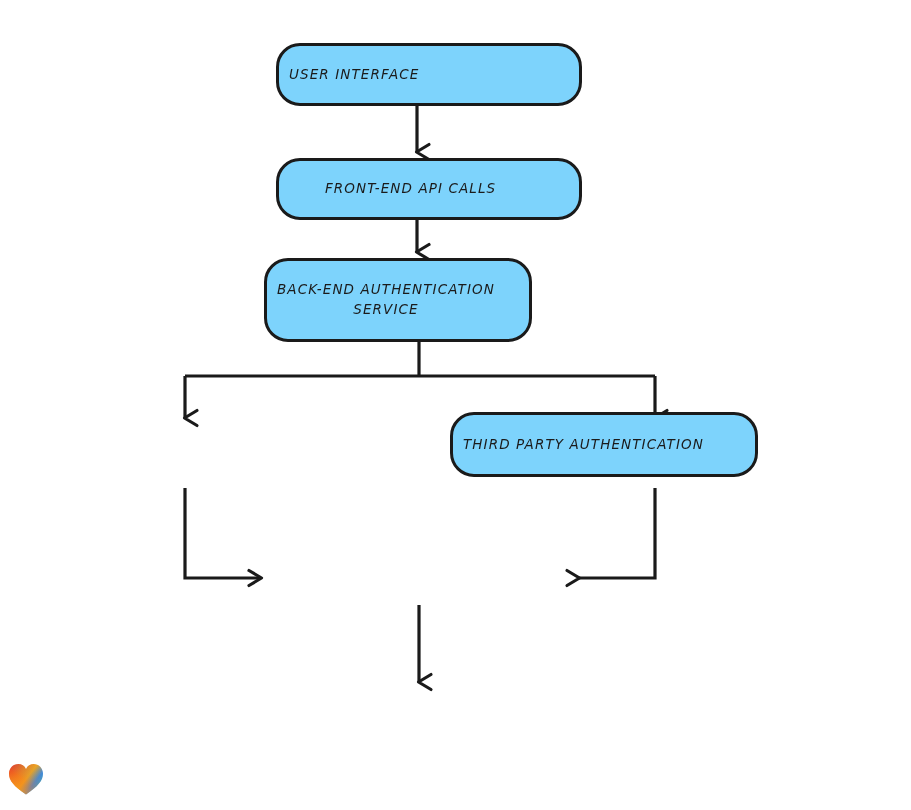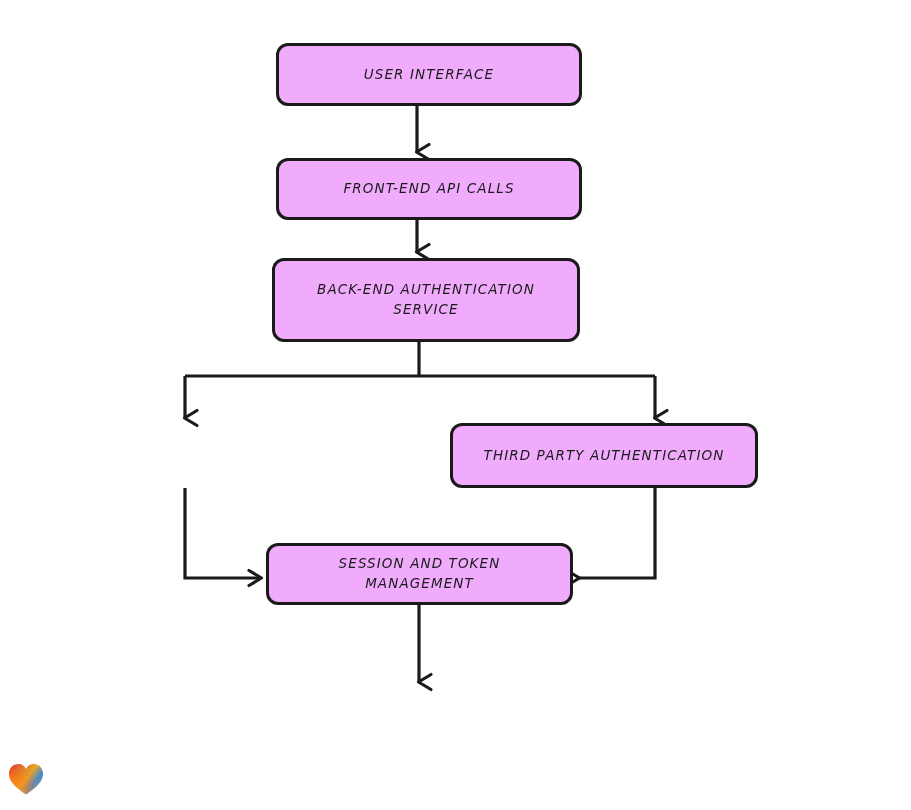--- a/index.html
+++ b/index.html
@@ -24,26 +24,26 @@
     position: absolute;
     left: 0;
     top: 0;
     width: 911px;
     height: 810px;
     pointer-events: none;
   }
   .node {
     position: absolute;
     box-sizing: border-box;
-    background: #f0abfc;
+    background: #7dd3fc;
     border: 3.5px solid #1a1a1a;
-    border-radius: 12px;
+    border-radius: 24px;
     display: flex;
     align-items: center;
-    justify-content: center;
+    justify-content: flex-start;
     text-align: center;
     z-index: 2;
   }
   .node-label {
     font-family: "DejaVu Sans", sans-serif;
     font-size: 13.5px;
     font-style: italic;
     font-weight: 500;
     letter-spacing: 1.1px;
     line-height: 1.45;
@@ -99,38 +99,34 @@
       <path d="M 655,488 L 655,578 L 579,578" marker-end="url(#arrow-left)"></path>
 
       <path d="M 419,605 L 419,682" marker-end="url(#arrow-down)"></path>
     </g>
   </svg>
 
   <div class="node" style="left:276px; top:43px; width:306px; height:63px;">
     <span class="node-label">User Interface</span>
   </div>
 
-  <div class="node" style="left:276px; top:158px; width:306px; height:62px;">
+  <div class="node" style="left:276px; top:158px; width:306px; height:62px;padding-left:36px;">
     <span class="node-label">Front-End API Calls</span>
   </div>
 
-  <div class="node" style="left:272px; top:258px; width:308px; height:84px;">
+  <div class="node" style="left:264px; top:258px; width:268px; height:84px;">
     <span class="node-label">Back-End Authentication
 Service</span>
   </div>
 
 
-  <div class="node" style="left:450px; top:423px; width:308px; height:65px;">
+  <div class="node" style="left:450px; top:412px; width:308px; height:65px;">
     <span class="node-label">Third Party Authentication</span>
   </div>
 
-  <div class="node" style="left:266px; top:543px; width:307px; height:62px;">
-    <span class="node-label">Session and Token
-Management</span>
-  </div>
 
 
   <svg id="logo" viewBox="0 0 36 34" xmlns="http://www.w3.org/2000/svg">
     <defs>
       <linearGradient id="heart-grad" x1="0" y1="0.15" x2="1" y2="0.85">
         <stop offset="0%" stop-color="#e8332a"></stop>
         <stop offset="28%" stop-color="#f2791d"></stop>
         <stop offset="50%" stop-color="#f5a31c"></stop>
         <stop offset="72%" stop-color="#3f86dd"></stop>
         <stop offset="100%" stop-color="#2bb6c4"></stop>

